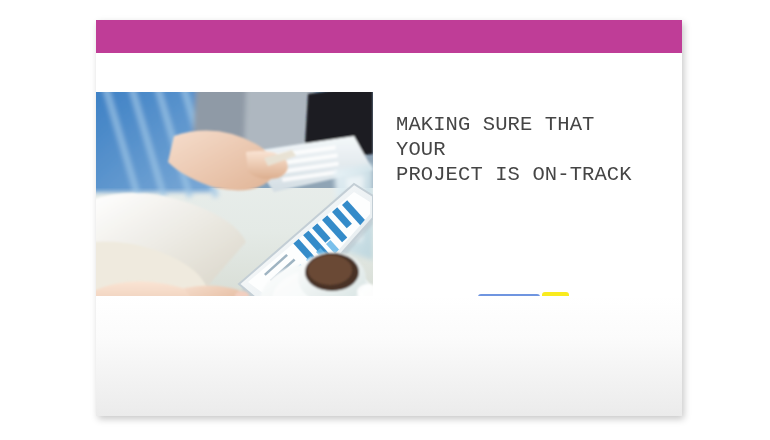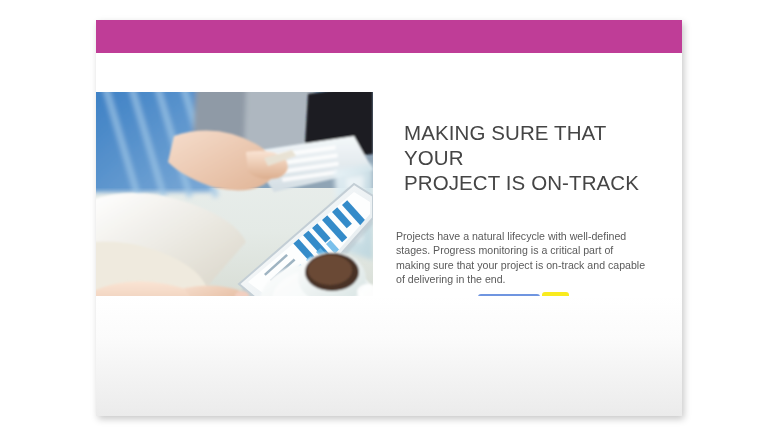--- a/index.html
+++ b/index.html
@@ -70,22 +70,23 @@
     left: 300px;
     top: 92px;
     width: 252px;
   }
   .slide-title {
     font-size: 20.5px;
     line-height: 25px;
     color: #454545;
     letter-spacing: 0.1px;
     font-weight: 400;
-    margin: 8px;
+    margin: 0;
     white-space: pre-line;
+    font-family: Liberation Mono, monospace;
   }
   .slide-body {
     margin: 0;
     padding-top: 26px;
     font-size: 10.6px;
     line-height: 14.3px;
     color: #5a5a5a;
   }
 
   
@@ -278,21 +279,20 @@
           <path d="M214 226 Q240 210 262 214 Q274 218 268 228 Q244 238 216 236 Z" fill="url(#skinA)"></path>
         </g>
 
         <rect width="277" height="255" fill="none"></rect>
       </svg>
     </div>
 
     <div class="content">
       <h1 class="slide-title">MAKING SURE THAT YOUR
 PROJECT IS ON-TRACK</h1>
-      <p class="slide-body">Projects have a natural lifecycle with well-defined stages. Progress monitoring is a critical part of making sure that your project is on-track and capable of delivering in the end.</p>
     </div>
 
     <div class="gantt-wrap">
       <svg id="gantt-svg" width="152" height="84" viewBox="0 0 152 84" xmlns="http://www.w3.org/2000/svg" aria-hidden="true">
           <rect x="48" y="16" width="62" height="14" rx="3" fill="#6f95e0"></rect>
           <rect x="112" y="14" width="27" height="33" rx="3" fill="#f9eb1e"></rect>
           <rect x="18" y="30" width="38" height="14" rx="3" fill="#4fa9ec"></rect>
           <rect x="96" y="24" width="32" height="15" rx="3" fill="#f04e9a"></rect>
           <rect x="3" y="48" width="33" height="27" rx="3" fill="#41d7a0"></rect>
           <rect x="23" y="53" width="26" height="16" rx="3" fill="#a8d93c"></rect>

